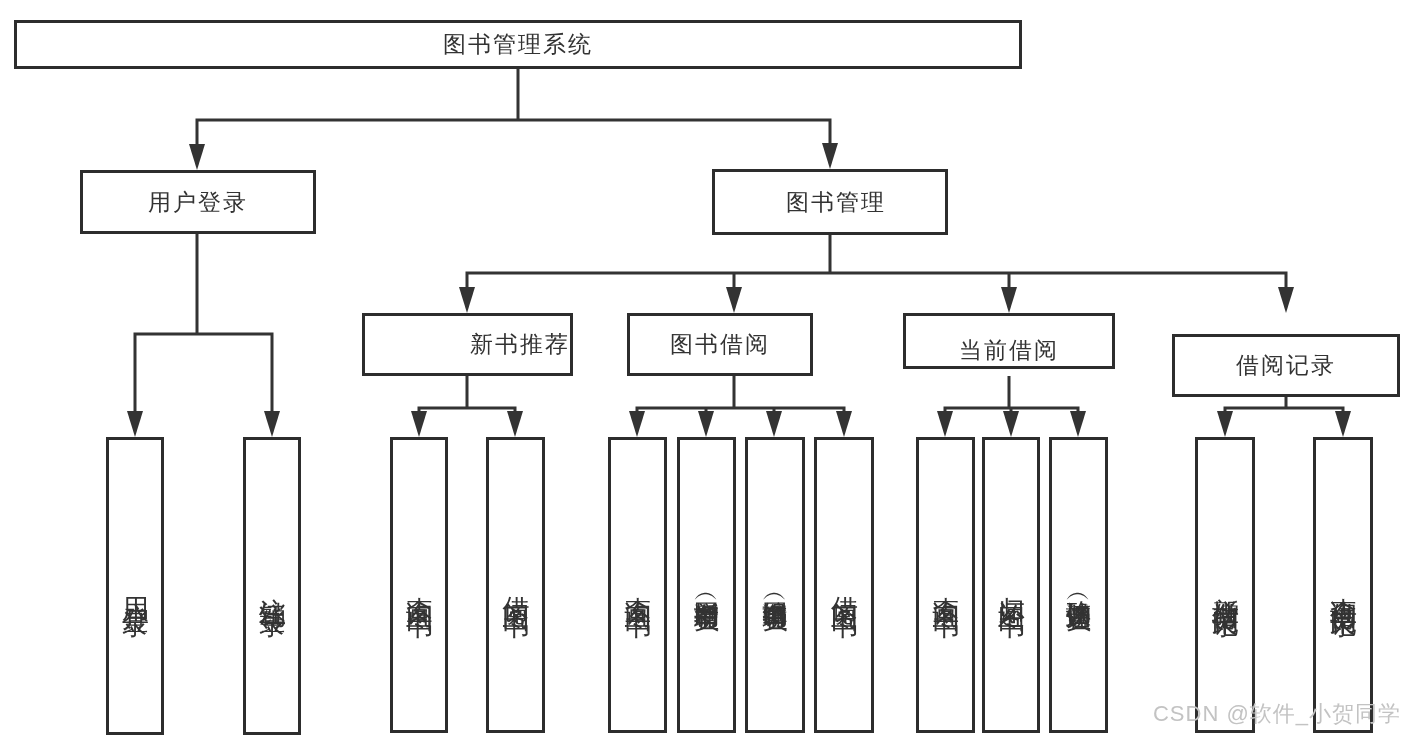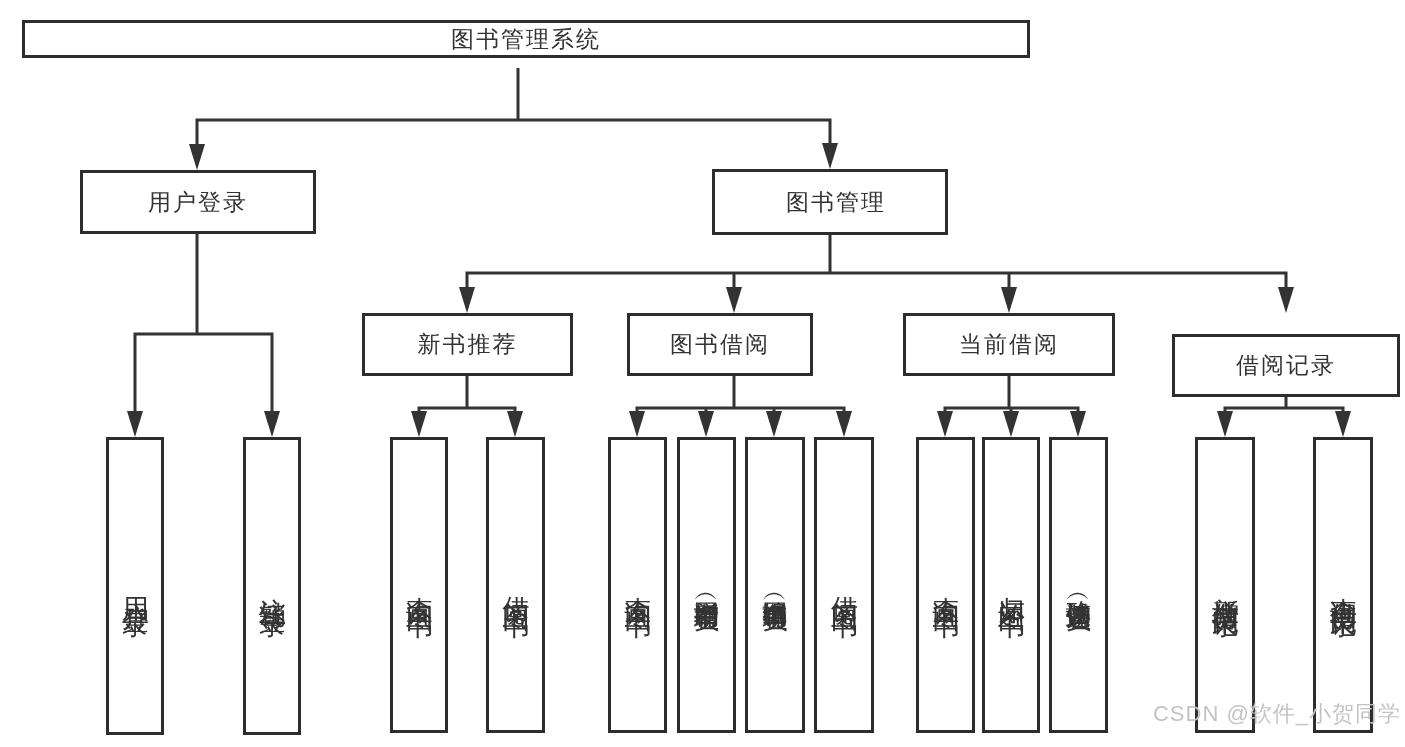--- a/index.html
+++ b/index.html
@@ -101,38 +101,38 @@
       <polygon points="766,411 782,411 774,437"></polygon>
       <polygon points="836,411 852,411 844,437"></polygon>
       <polygon points="937,411 953,411 945,437"></polygon>
       <polygon points="1003,411 1019,411 1011,437"></polygon>
       <polygon points="1070,411 1086,411 1078,437"></polygon>
       <polygon points="1217,411 1233,411 1225,437"></polygon>
       <polygon points="1335,411 1351,411 1343,437"></polygon>
     </g>
   </svg>
 
-  <div class="node node-h" style="left:22px; top:20px; width:1008px; height:38px;">
+  <div class="node node-h" style="left:14px; top:20px; width:1008px; height:49px;">
     <span>图书管理系统</span>
   </div>
 
   <div class="node node-h" style="left:80px; top:170px; width:236px; height:64px;">
     <span>用户登录</span>
   </div>
   <div class="node node-h" style="left:712px; top:169px; width:236px; height:66px;padding-left:12px;">
     <span>图书管理</span>
   </div>
 
-  <div class="node node-h" style="left:362px; top:313px; width:211px; height:63px;">
+  <div class="node node-h" style="left:362px; top:313px; width:211px; height:63px;justify-content:flex-end;">
     <span>新书推荐</span>
   </div>
   <div class="node node-h" style="left:627px; top:313px; width:186px; height:63px;">
     <span>图书借阅</span>
   </div>
-  <div class="node node-h" style="left:903px; top:313px; width:212px; height:63px;">
+  <div class="node node-h" style="left:903px; top:313px; width:212px; height:56px;align-items:flex-end;">
     <span>当前借阅</span>
   </div>
   <div class="node node-h" style="left:1172px; top:313px; width:228px; height:63px;margin-top:21px;">
     <span>借阅记录</span>
   </div>
 
   <div class="node node-v sp5" style="left:106px; top:437px; width:58px; height:298px;">
     <span>用户登录</span>
   </div>
   <div class="node node-v sp5" style="left:243px; top:437px; width:58px; height:298px;">

